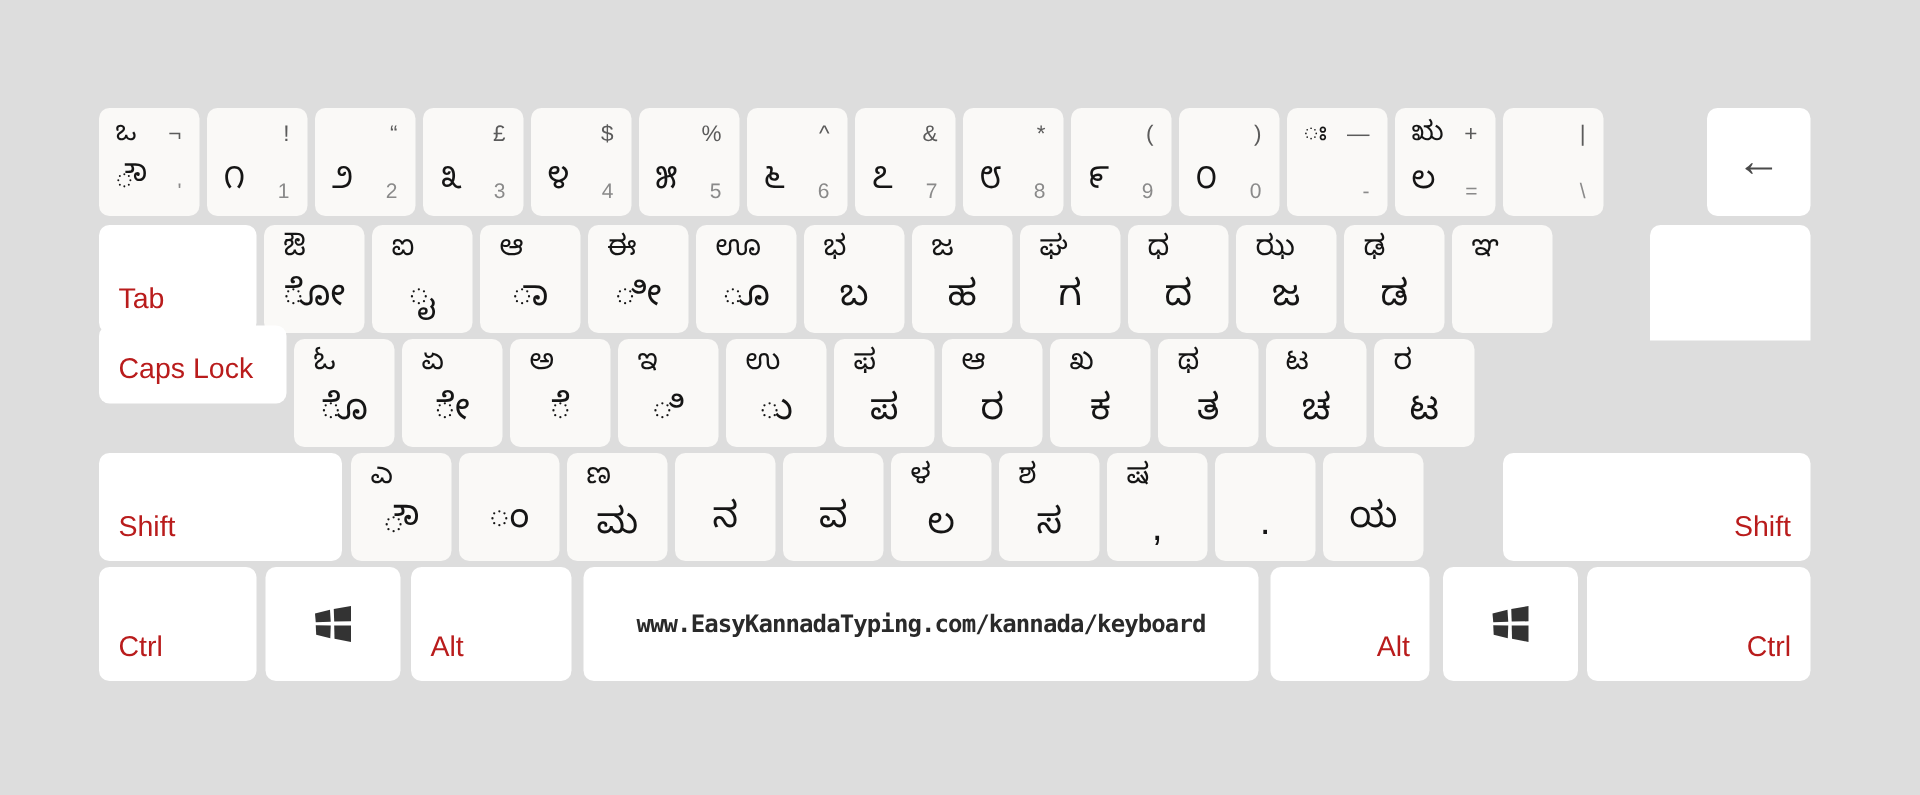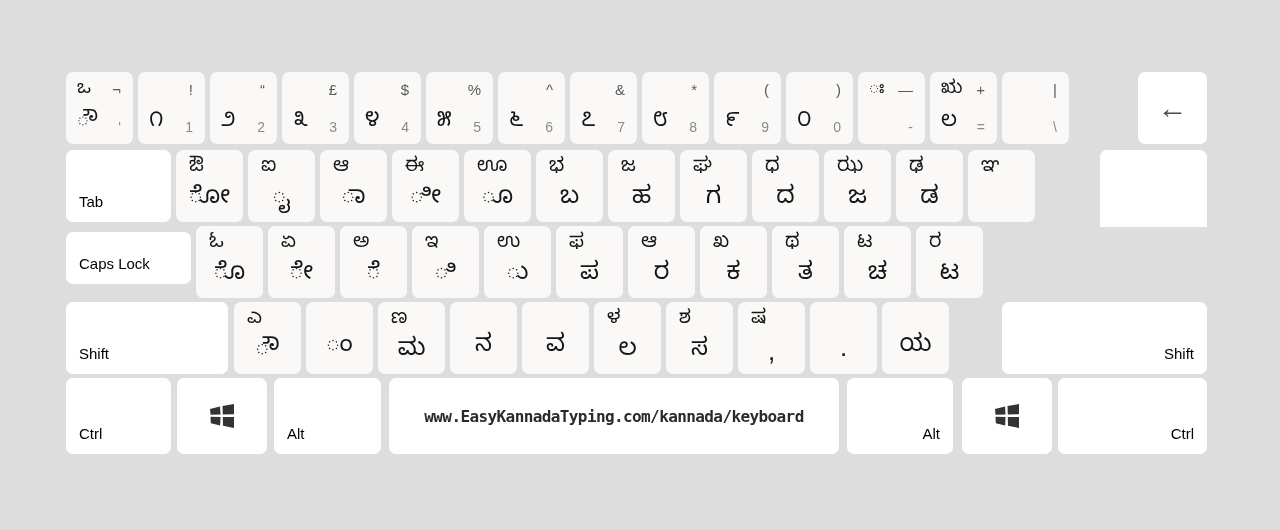--- a/index.html
+++ b/index.html
@@ -30,22 +30,22 @@
     border-radius: 7px;
     box-sizing: border-box;
   }
   .key.mod {
     background: #ffffff;
   }
 
   
   .mod-label {
     position: absolute;
-    font-size: 15px;
-    color: #000000;
+    font-size: 19px;
+    color: #b91c1c;
     line-height: 1;
     white-space: nowrap;
   }
   .mod-label.left {
     left: 13px;
     bottom: 13px;
   }
   .mod-label.right {
     right: 13px;
     bottom: 13px;
@@ -306,21 +306,21 @@
       <div class="lg-top">ಝ</div>
       <div class="lg-bot">ಜ</div>
     </div>
     <div class="key" style="left: 896px; top: 150px; width: 67px; height: 72px;">
       <div class="lg-top">ಢ</div>
       <div class="lg-bot">ಡ</div>
     </div>
     <div class="key" style="left: 968px; top: 150px; width: 67px; height: 72px;">
       <div class="lg-top">ಞ</div>
     </div>
-    <div class="key mod" style="left: 66px; top: 232px; width: 125px; height: 52px;">
+    <div class="key mod" style="left: 66px; top: 217px; width: 125px; height: 52px;">
       <div class="mod-label left">Caps Lock</div>
     </div>
     <div class="key" style="left: 196px; top: 226px; width: 67px; height: 72px;">
       <div class="lg-top">ಓ</div>
       <div class="lg-bot">ೊ</div>
     </div>
     <div class="key" style="left: 268px; top: 226px; width: 67px; height: 72px;">
       <div class="lg-top">ಏ</div>
       <div class="lg-bot">ೇ</div>
     </div>

